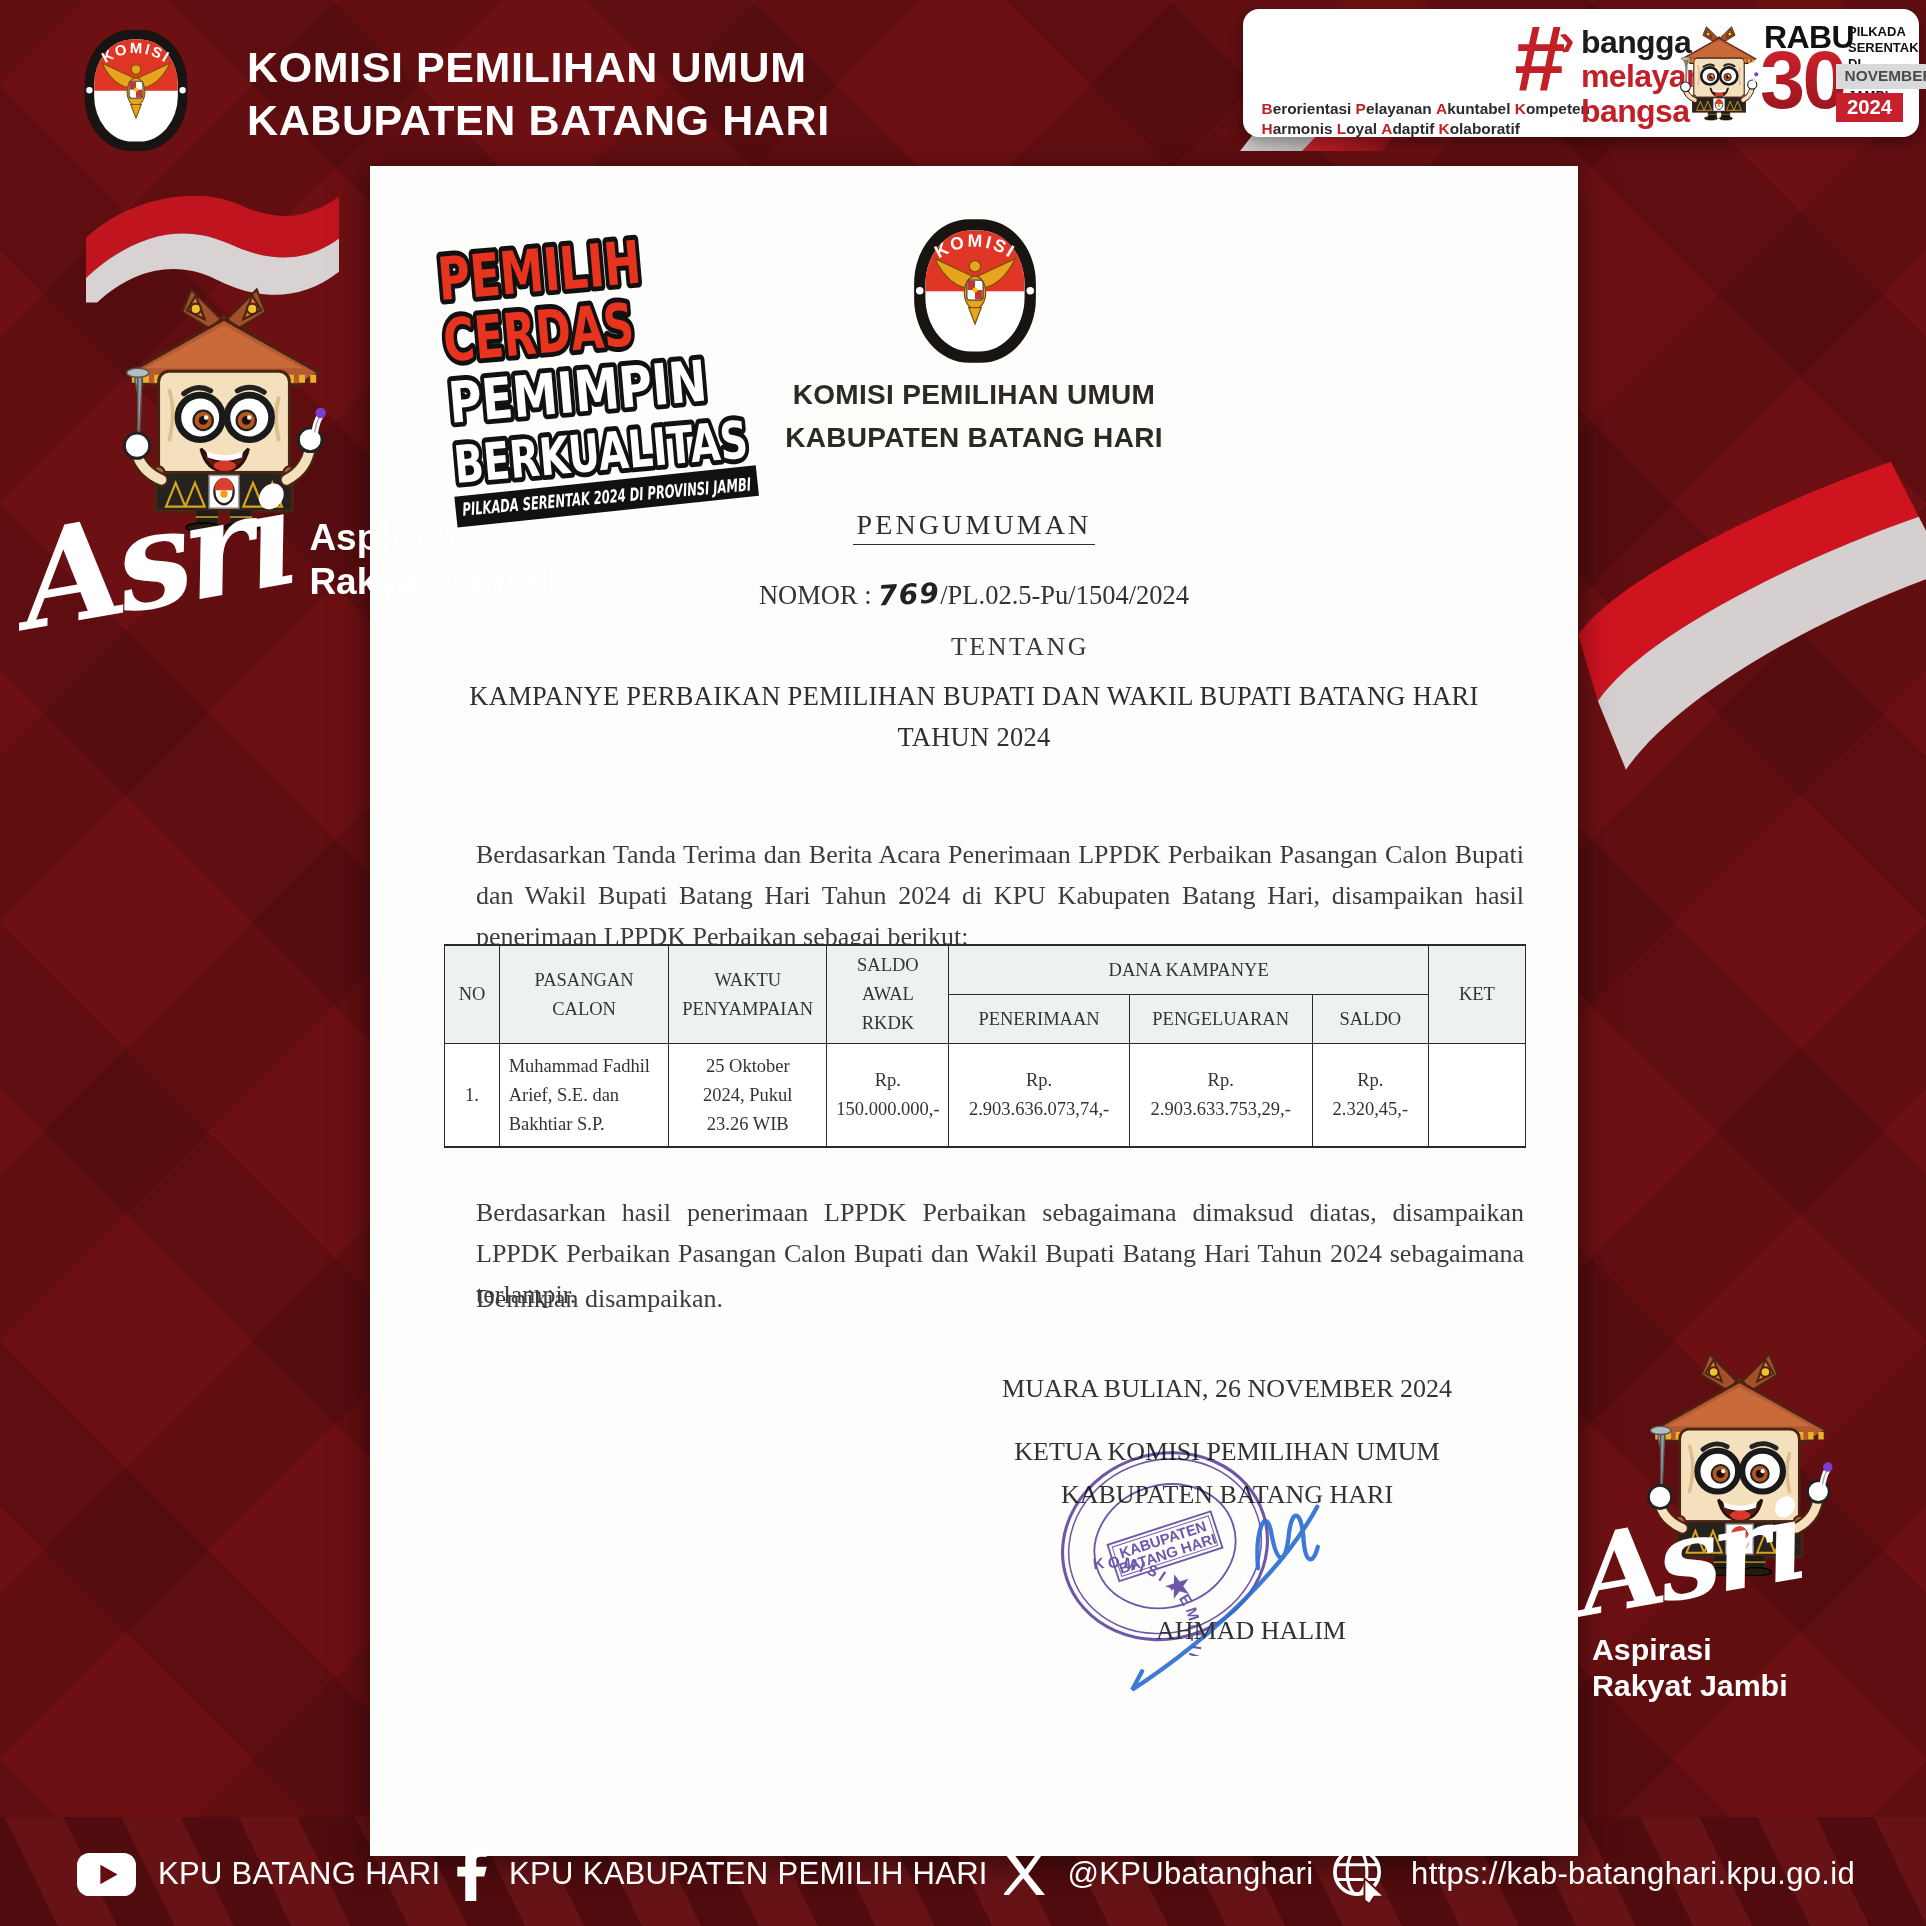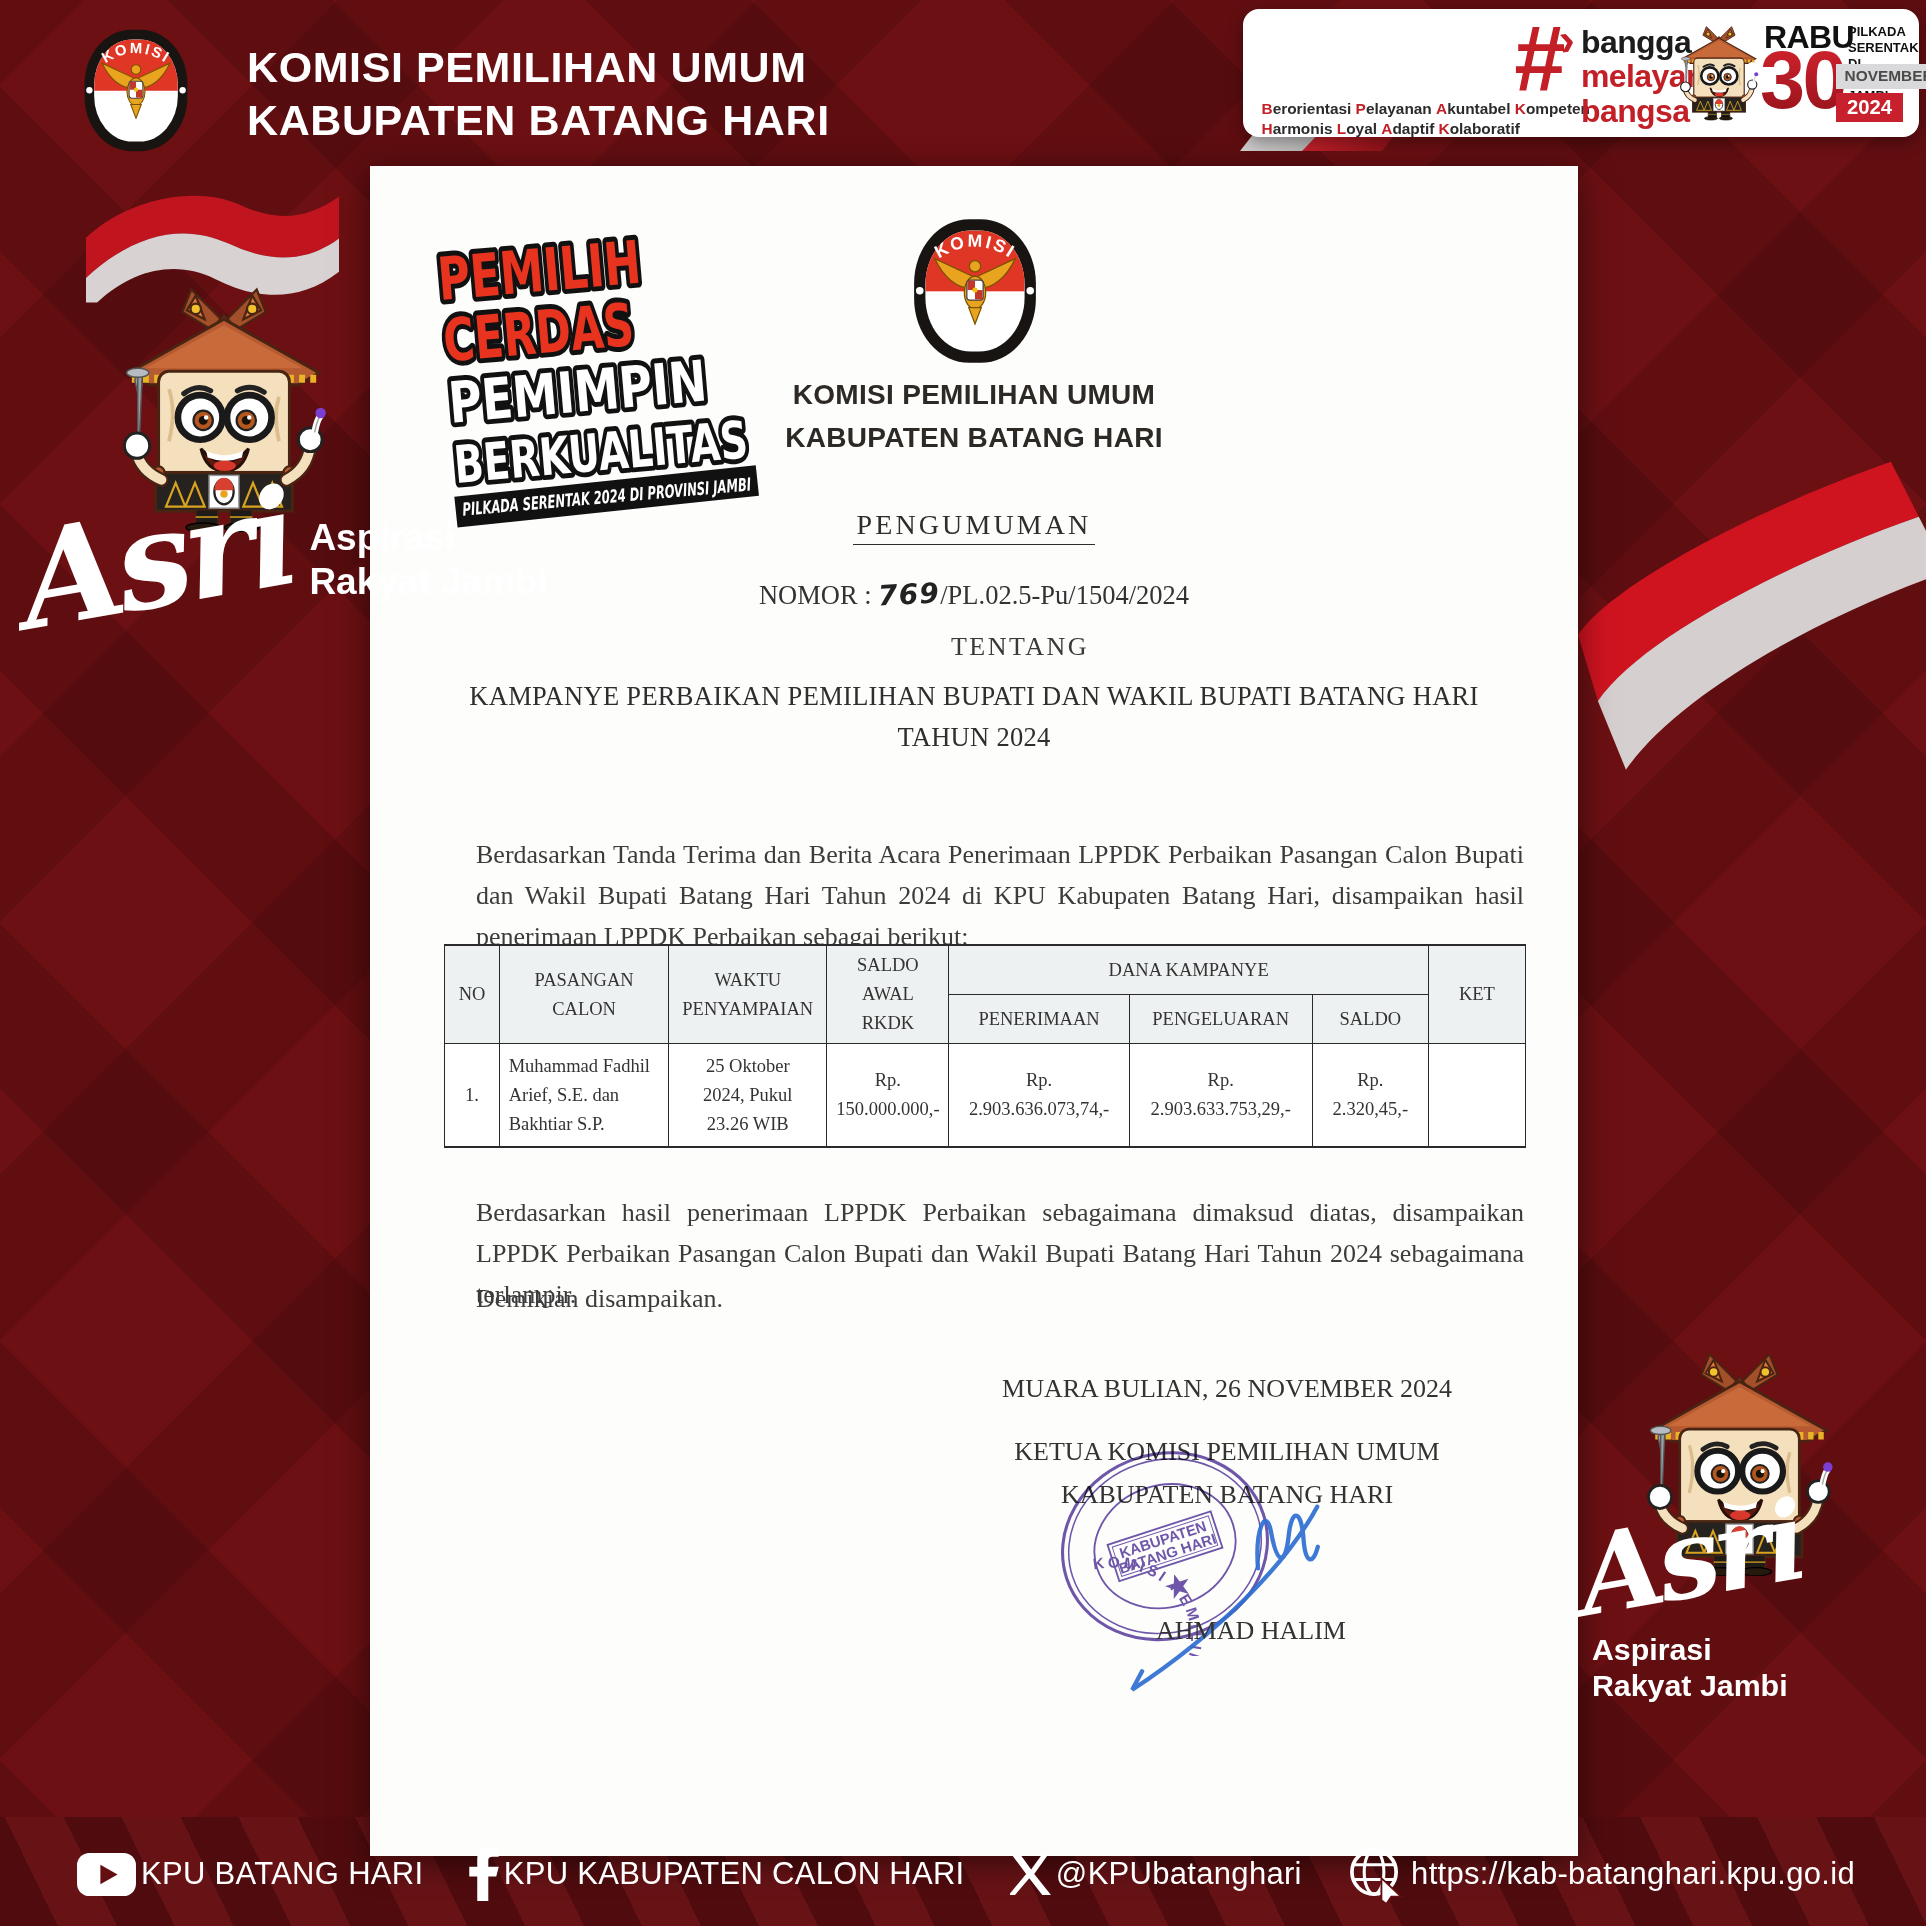--- a/index.html
+++ b/index.html
@@ -86,21 +86,21 @@
   .place-date{position:absolute;left:598px;top:1208px;width:518px;text-align:center;font-size:26px;color:#333;}
   .signer{position:absolute;left:598px;top:1264px;width:518px;text-align:center;font-size:26px;line-height:43px;color:#333;}
   .signer-name{position:absolute;left:696px;top:1450px;width:370px;text-align:center;font-size:26px;color:#333;}
   .stamp{position:absolute;left:678px;top:1271px;width:234px;height:219px;opacity:.88;mix-blend-mode:multiply;}
   .signature{position:absolute;left:703px;top:1282px;width:407px;height:290px;}
   
   .sticker{position:absolute;left:74px;top:59px;width:308px;height:345px;transform:rotate(-5deg);}
   
   .footer{position:absolute;left:0;top:1840px;width:1926px;height:68px;z-index:5;
     display:flex;align-items:center;justify-content:space-between;padding:0 71px 0 77px;box-sizing:border-box;}
-  .fitem{display:flex;align-items:center;gap:5px;}
+  .fitem{display:flex;align-items:center;gap:22px;}
   .flabel{color:#fff;font-size:31px;font-weight:400;letter-spacing:0.3px;white-space:nowrap;}
 </style>
 </head>
 <body>
 
 <svg width="0" height="0" style="position:absolute" aria-hidden="true">
   <defs>
     <clipPath id="lg-inner">
         <rect x="21" y="21" width="158" height="193" rx="72" ry="86"></rect>
       </clipPath>
@@ -385,21 +385,21 @@
       <svg width="59" height="43" viewBox="0 0 96 70">
         <rect x="0" y="0" width="96" height="70" rx="20" fill="#fff"></rect>
         <polygon points="38,19 66,35 38,51" fill="#640e11"></polygon>
       </svg>
       <span class="flabel">KPU BATANG HARI</span>
     </div>
     <div class="fitem">
       <svg width="30" height="54" viewBox="0 0 48 88">
         <path d="M33,0 C20,0 13,7 13,20 v12 H0 v16 h13 v40 h18 v-40 h13 l4,-16 H31 v-10 c0,-4 2,-6 7,-6 h10 V0 Z" fill="#fff"></path>
       </svg>
-      <span class="flabel">KPU KABUPATEN CALON HARI</span>
+      <span class="flabel">KPU KABUPATEN PEMILIH HARI</span>
     </div>
     <div class="fitem">
       <svg width="41" height="41" viewBox="0 0 66 66">
         <path d="M2,0 h14 l18,25 L52,0 h10 L39,32 66,66 H52 L31,39 8,66 H-2 L26,32 Z" fill="#fff"></path>
       </svg>
       <span class="flabel">@KPUbatanghari</span>
     </div>
     <div class="fitem">
       <svg width="59" height="59" viewBox="0 0 96 96">
         <circle cx="44" cy="44" r="36" fill="none" stroke="#fff" stroke-width="6"></circle>

